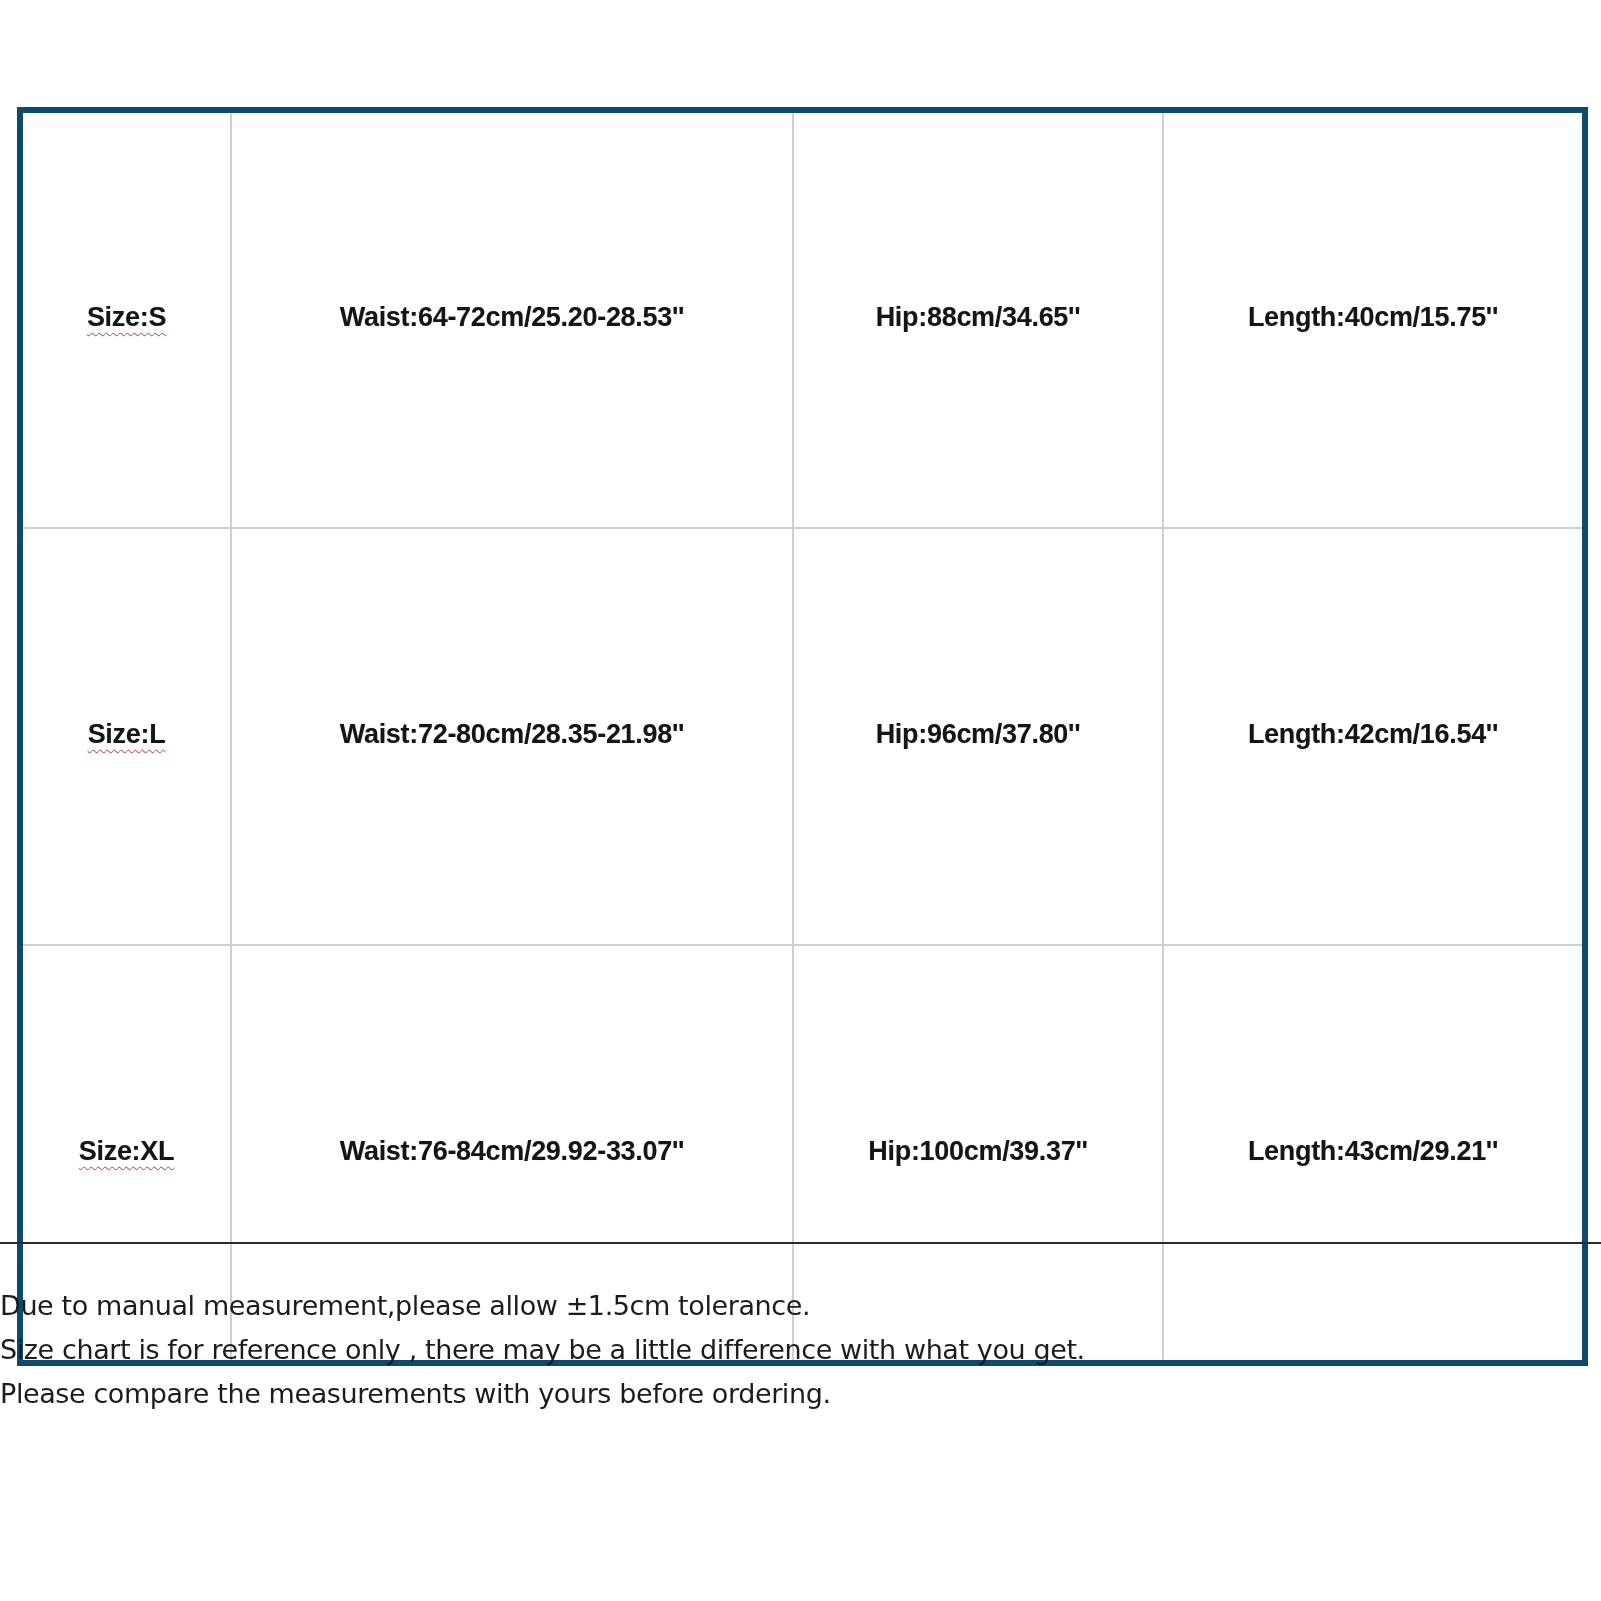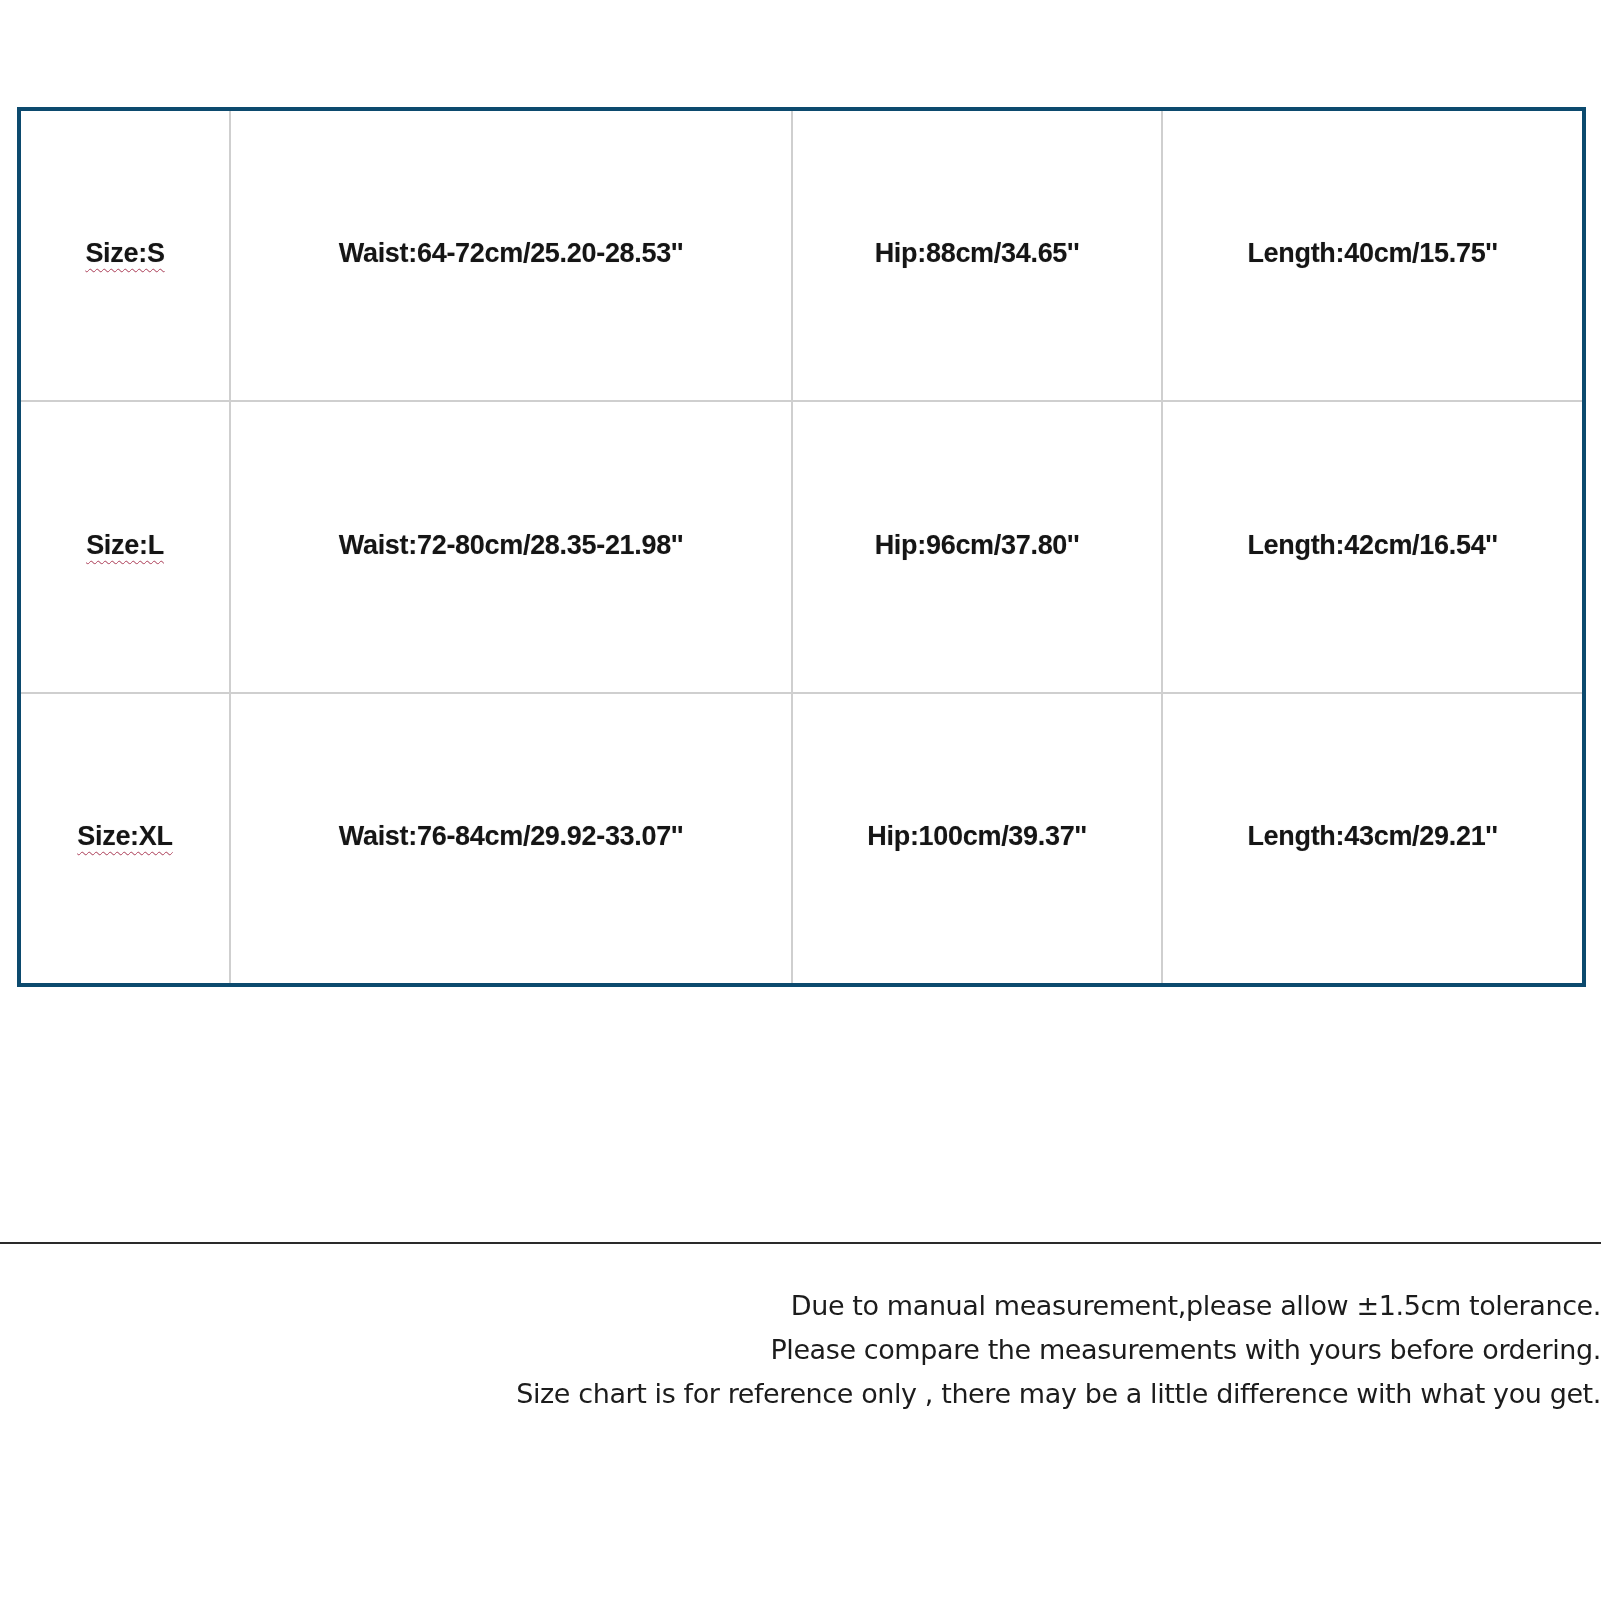--- a/index.html
+++ b/index.html
@@ -13,24 +13,24 @@
       position: relative;
       overflow: hidden;
       font-family: "Liberation Sans", sans-serif;
       color: #111111;
     }
     .size-table {
       position: absolute;
       left: 17px;
       top: 107px;
       width: 1565px;
-      height: 880px;
+      height: 1259px;
       border-collapse: collapse;
       table-layout: fixed;
-      border: 4px solid #0c4a6e;
+      border: 6px solid #0c4a6e;
     }
     .size-table td {
       border: 2px solid #cfcfcf;
       text-align: center;
       vertical-align: middle;
       font-weight: bold;
       font-size: 27px;
       letter-spacing: -0.3px;
       padding: 0 0 4px 0;
       color: #151515;
@@ -52,21 +52,21 @@
       top: 1242px;
       width: 1601px;
       height: 2px;
       background: #2a2a2a;
     }
     .notes {
       position: absolute;
       left: 0;
       top: 1284px;
       width: 1601px;
-      text-align: right;
+      text-align: left;
       font-family: "DejaVu Sans", sans-serif;
       font-size: 27px;
       line-height: 44px;
       color: #1c1c1c;
       letter-spacing: -0.4px;
     }
     .notes div { white-space: nowrap; }
   </style>
 </head>
 <body>
@@ -97,15 +97,15 @@
       <td>Hip:100cm/39.37''</td>
       <td>Length:43cm/29.21''</td>
     </tr>
   </tbody>
 </table>
 
 <div class="divider"></div>
 
 <div class="notes">
   <div>Due to manual measurement,please allow ±1.5cm tolerance.</div>
+  <div>Size chart is for reference only , there may be a little difference with what you get.</div>
   <div>Please compare the measurements with yours before ordering.</div>
-  <div>Size chart is for reference only , there may be a little difference with what you get.</div>
 </div>
 
 </body></html>

